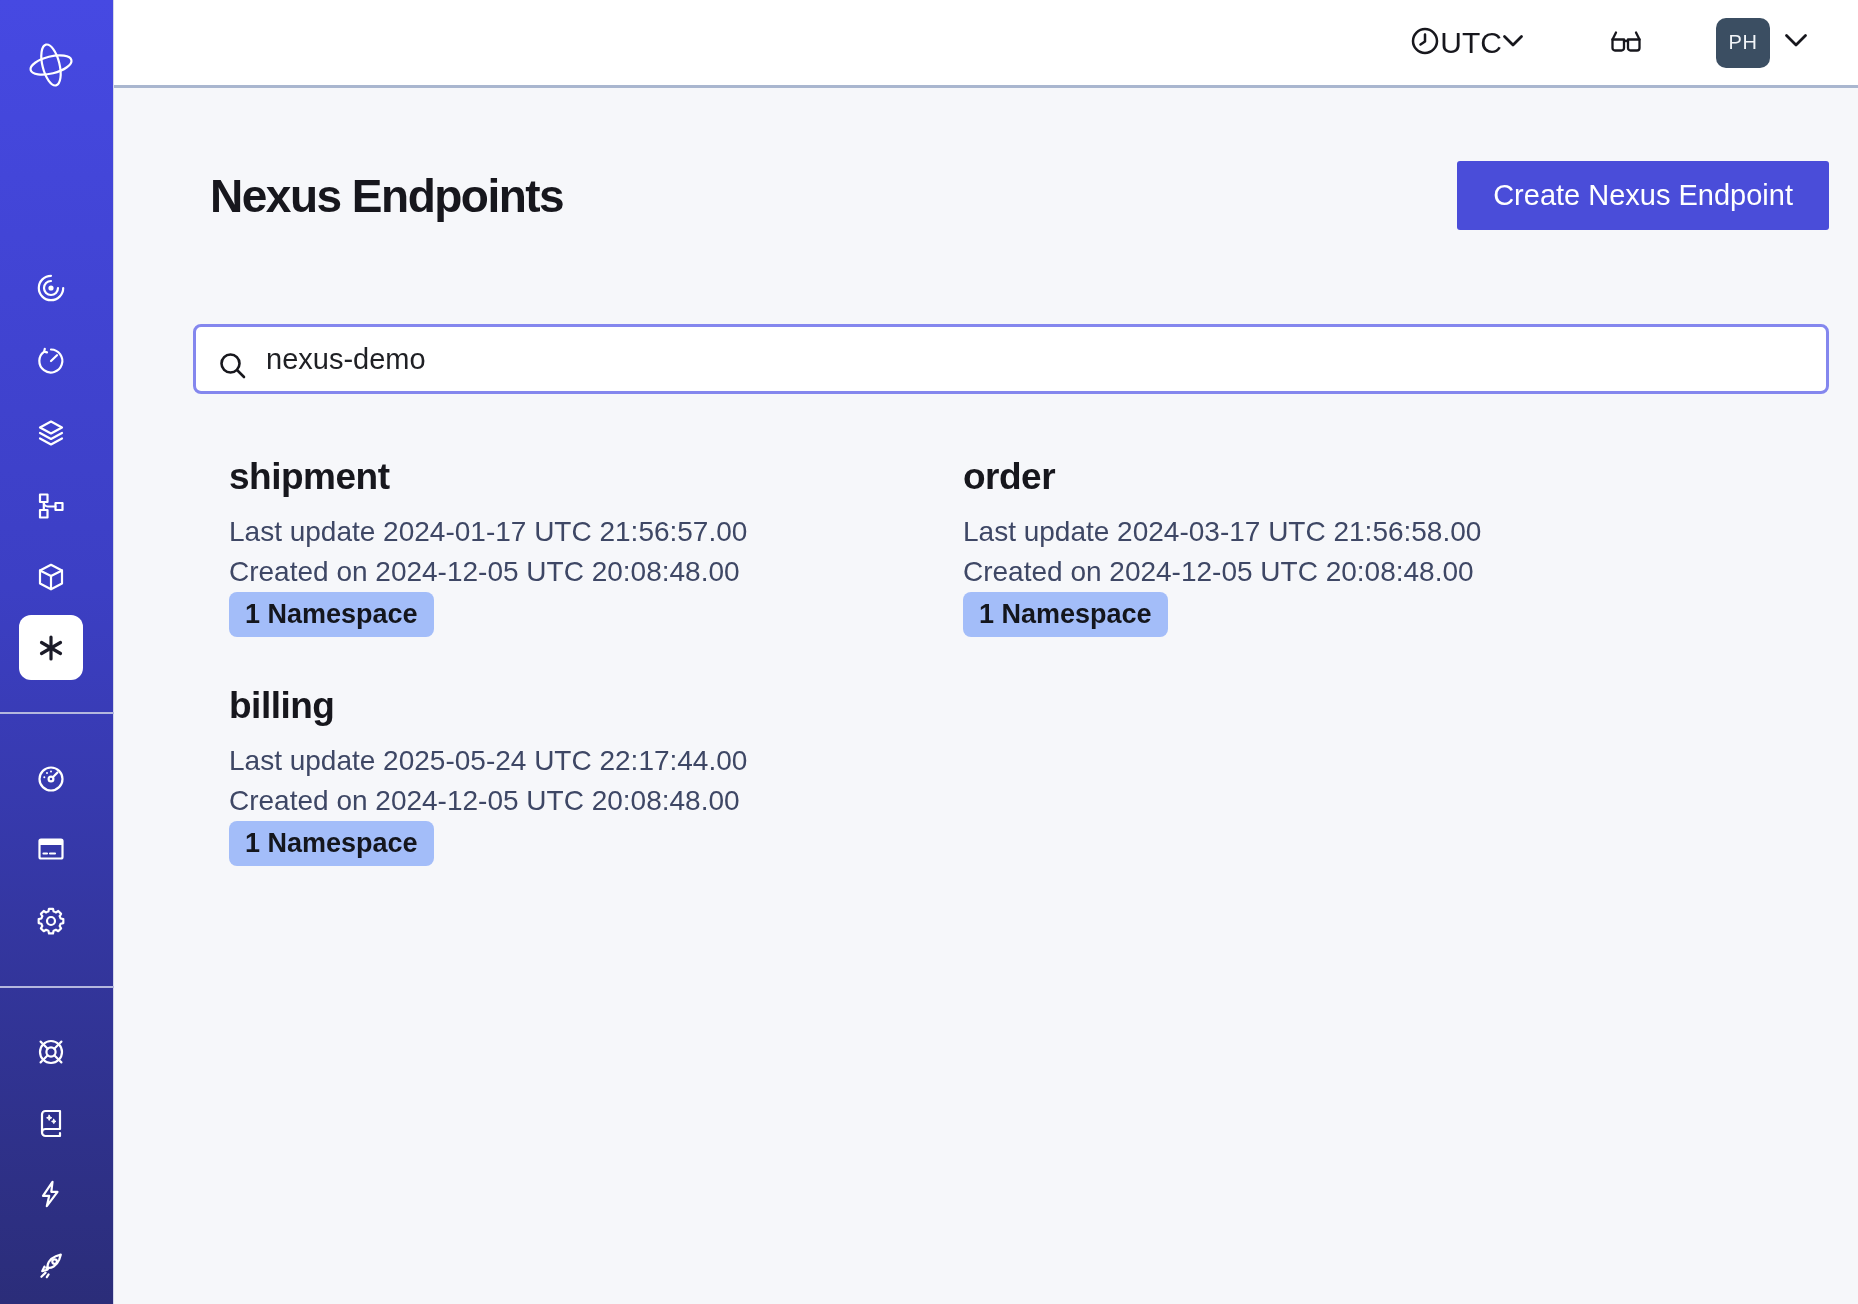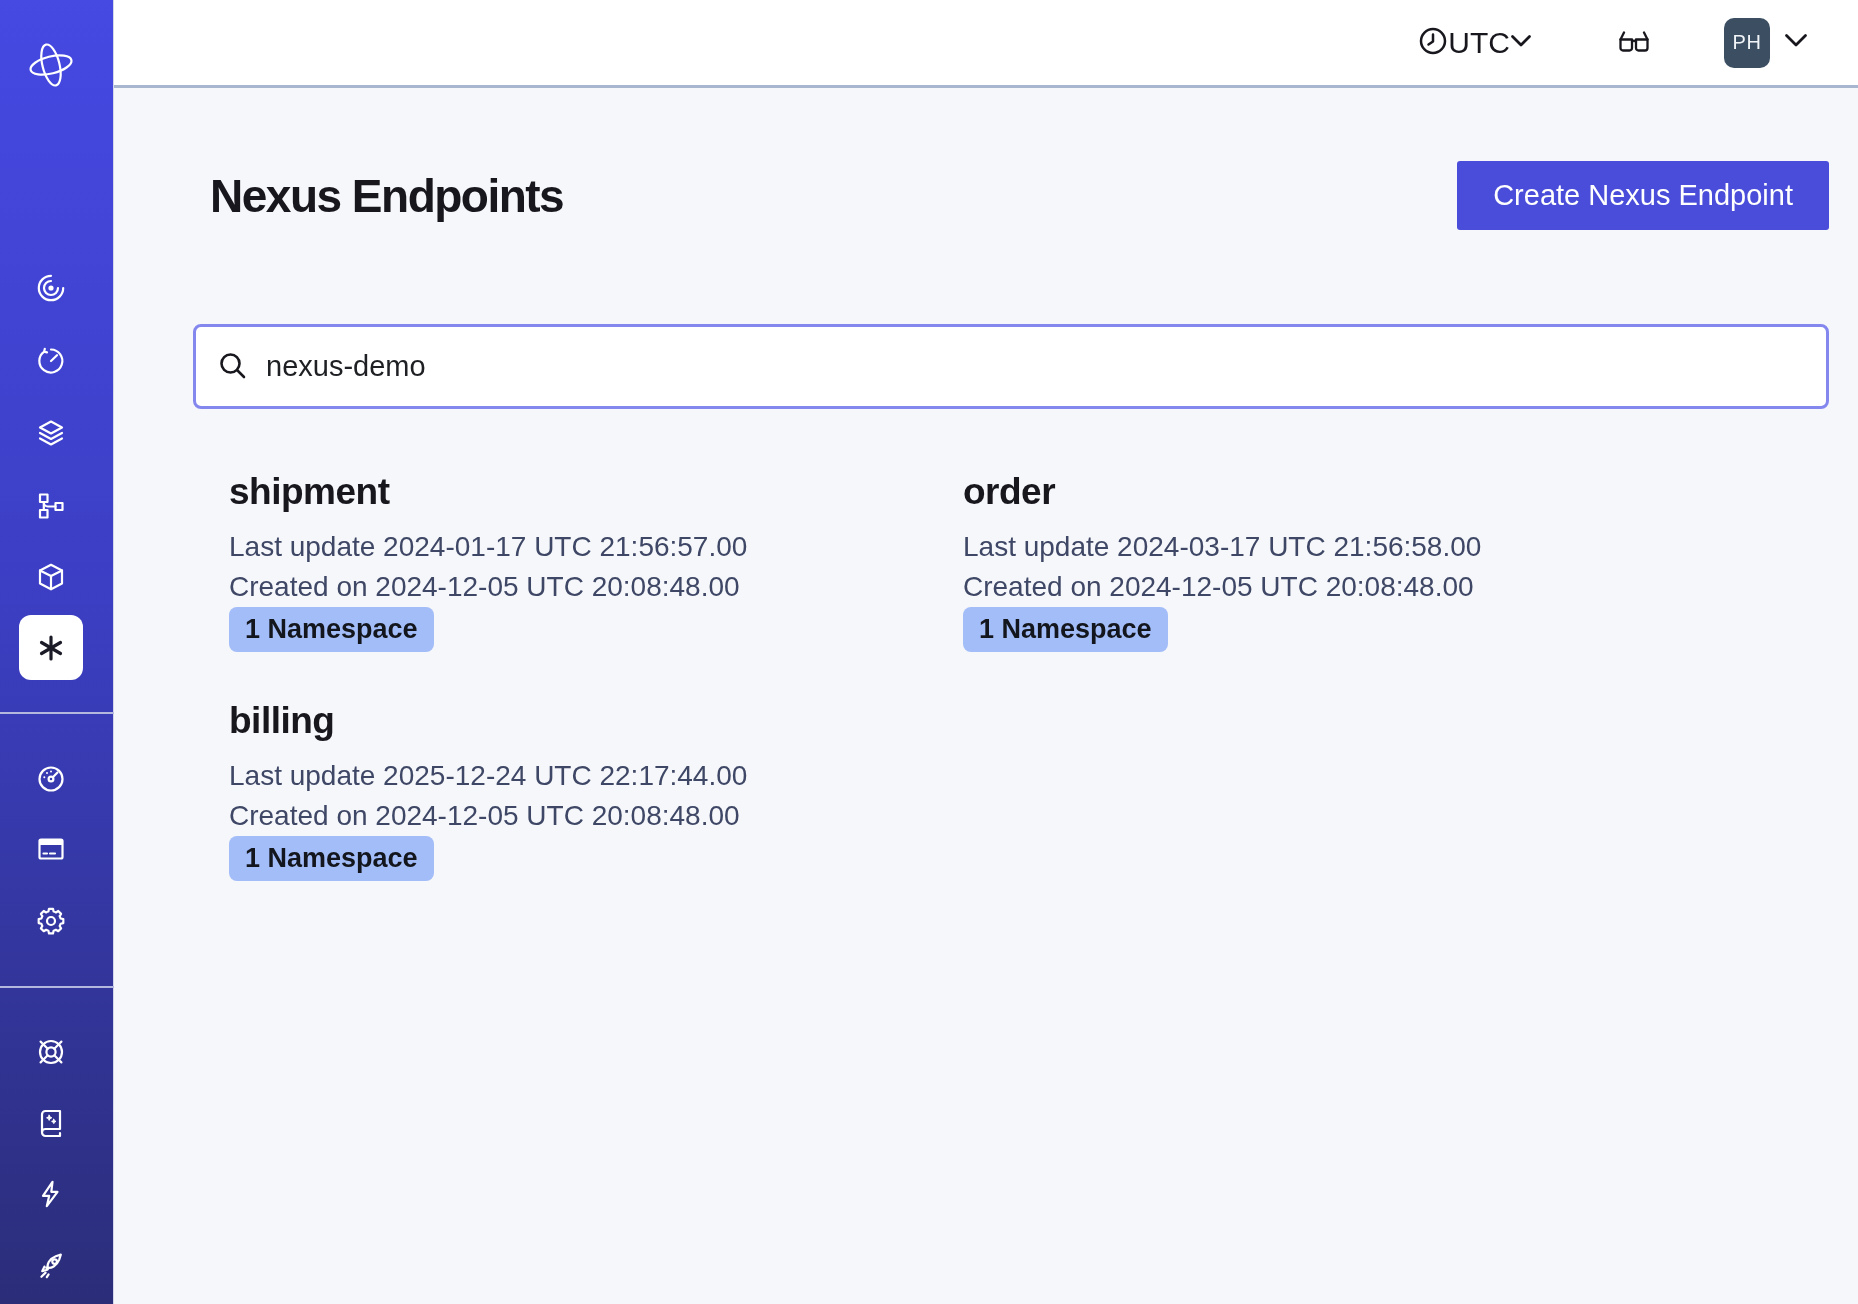--- a/index.html
+++ b/index.html
@@ -20,36 +20,36 @@
 
   
   .topbar { position:fixed; left:114px; top:0; width:1744px; height:88px;
     background:#ffffff; border-bottom:3px solid #a9b6cf;
     display:flex; align-items:center; justify-content:flex-end;
     padding-right:50px; z-index:5; }
   .tz-group { display:flex; align-items:center; cursor:pointer; }
   .tz-label { font-size:30px; color:#17171d; }
   .glasses-btn { margin-left:84px; cursor:pointer; display:flex; align-items:center; }
   .avatar-group { margin-left:72px; display:flex; align-items:center; gap:14px; cursor:pointer; }
-  .avatar { width:46px; height:50px; border-radius:10px; background:#3b4e62;
+  .avatar { width:54px; height:50px; border-radius:10px; background:#3b4e62;
     color:#f2f5f8; font-size:20px; font-weight:500; display:flex;
     align-items:center; justify-content:center; letter-spacing:.5px; }
 
   
   .content { position:absolute; left:114px; top:88px; width:1744px;
     padding:73px 29px 0 79px; }
   .header-row { display:flex; align-items:center; justify-content:space-between; }
   .page-title { font-size:46px; font-weight:700; letter-spacing:-1.5px;
     color:#17171d; margin-left:17px; }
   .create-btn { height:69px; padding:14px 36px; background:#4a4dd9; color:#ffffff;
     font-size:29px; font-family:inherit; border:none; border-radius:3px;
     cursor:pointer; }
 
   .search-wrap { position:relative; margin-top:94px; }
-  .search-input { width:100%; height:85px; background:#ffffff;
+  .search-input { width:100%; height:70px; background:#ffffff;
     border:3px solid #8487ee; border-radius:8px; font-size:29px; color:#1f2024;
     font-family:inherit; padding:0 24px 0 70px; outline:none; }
   .search-icon { position:absolute; left:24px; top:26px; pointer-events:none; }
 
   .cards { margin-top:62px; margin-left:36px; display:grid;
     grid-template-columns:734px 1fr; row-gap:48px; }
   .card-name { font-size:37px; font-weight:700; color:#17171d;
     letter-spacing:-.5px; cursor:pointer; }
   .card-meta { margin-top:14px; font-size:28px; line-height:40px; color:#3e4765; }
   .ns-badge { display:inline-block; background:#a3bdf9;
@@ -284,19 +284,19 @@
       <div class="card-meta">
         <div>Last update 2024-03-17 UTC 21:56:58.00</div>
         <div>Created on 2024-12-05 UTC 20:08:48.00</div>
       </div>
       <span class="ns-badge">1 Namespace</span>
     </article>
 
     <article>
       <h3 class="card-name">billing</h3>
       <div class="card-meta">
-        <div>Last update 2025-12-24 UTC 22:17:44.00</div>
+        <div>Last update 2025-05-24 UTC 22:17:44.00</div>
         <div>Created on 2024-12-05 UTC 20:08:48.00</div>
       </div>
       <span class="ns-badge">1 Namespace</span>
     </article>
   </div>
 </main>
 
 </body></html>

